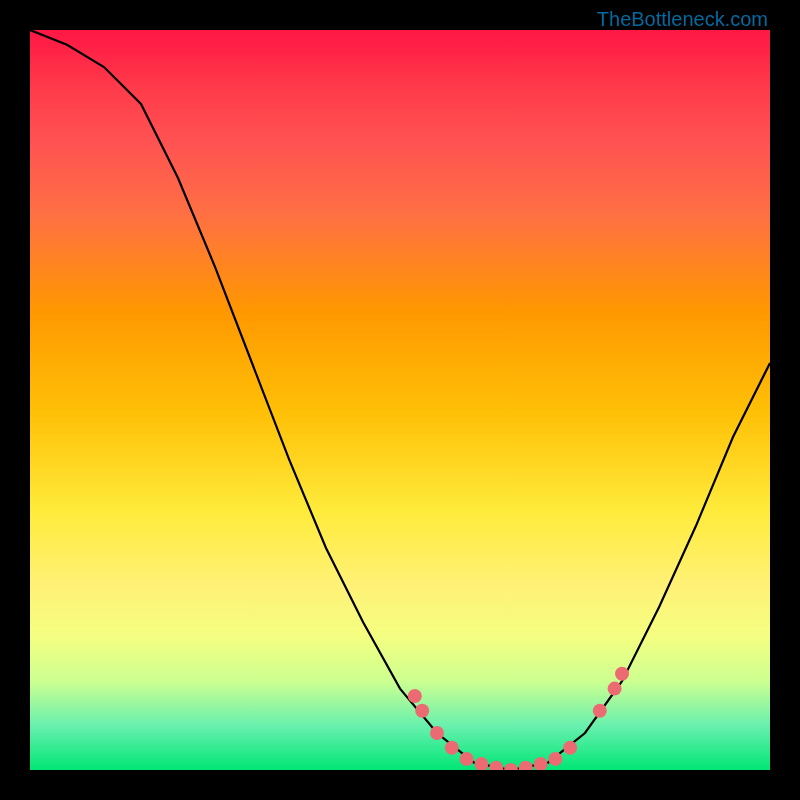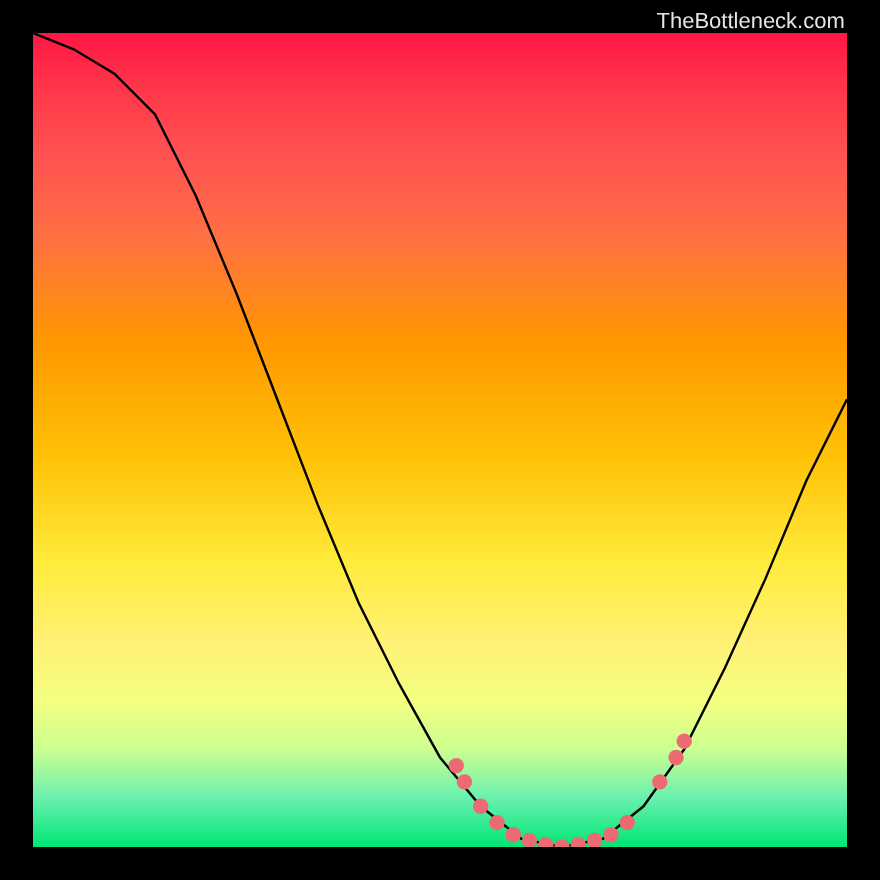--- a/index.html
+++ b/index.html
@@ -1,17 +1,17 @@
 <!DOCTYPE html>
 <html><head>
 <meta charset="utf-8">
 <style>
 body { margin: 0; padding: 0; width: 800px; height: 800px; background: #000; position: relative; font-family: Arial, sans-serif; }
 .chart-area { position: absolute; left: 30px; top: 30px; width: 740px; height: 740px; background: linear-gradient(to bottom, #ff1744 0%, #ff3b4a 8%, #ff5252 15%, #ff7043 25%, #ff9800 38%, #ffc107 52%, #ffeb3b 65%, #fff176 75%, #f4ff81 82%, #ccff90 88%, #69f0ae 94%, #00e676 100%); }
-.watermark { position: absolute; top: 8px; right: 32px; color: #e5e5e5; font-size: 20px; font-weight: 500; z-index: 10; }
+.watermark { position: absolute; top: 8px; right: 32px; color: #0369a1; font-size: 20px; font-weight: 500; z-index: 10; }
 svg.overlay { position: absolute; left: 30px; top: 30px; width: 740px; height: 740px; z-index: 5; }
 </style>
 </head>
 <body>
 
 <div class="watermark">TheBottleneck.com</div>
 
 <div class="chart-area"></div>
 
 <svg class="overlay" viewBox="0 0 740 740">

